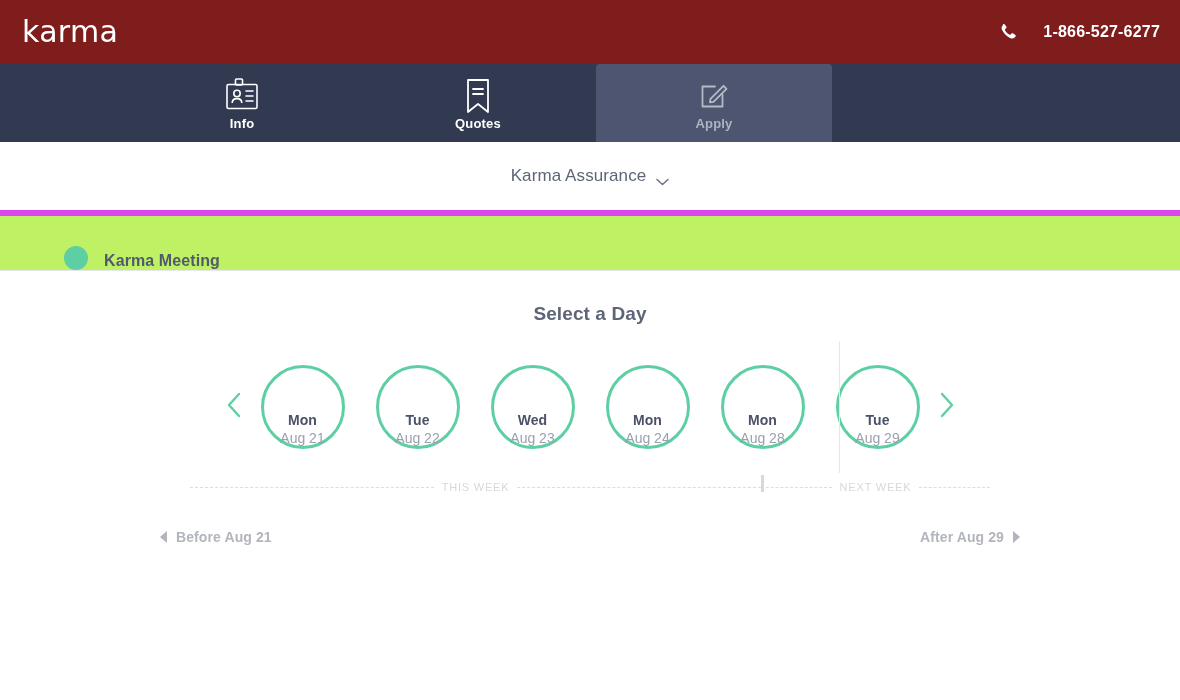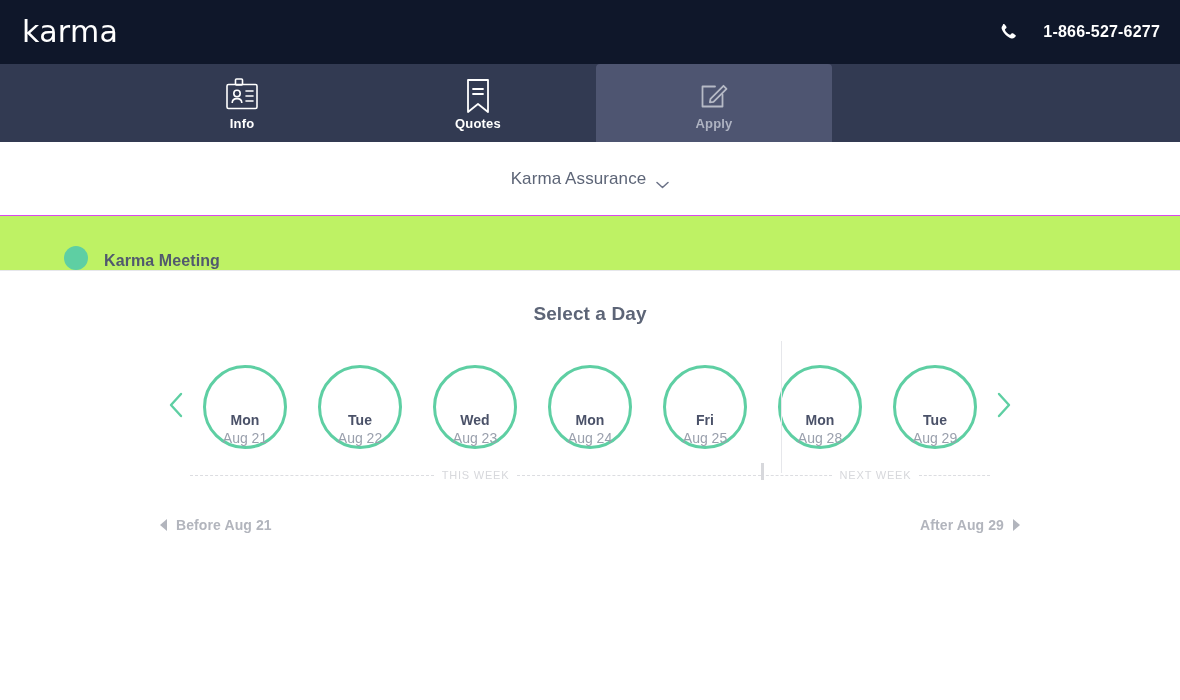--- a/index.html
+++ b/index.html
@@ -7,21 +7,21 @@
     width: 1180px; height: 700px;
     background: #ffffff;
     font-family: "Liberation Sans", sans-serif;
     overflow: hidden;
   }
 
   
   .topbar {
     position: relative;
     height: 64px;
-    background: #0f172a;
+    background: #7f1d1d;
     display: flex;
     align-items: center;
     justify-content: space-between;
     padding: 0 20px 0 22px;
     text-align: right;
   }
   .logo {
     color: #ffffff;
     font-size: 30px;
     font-weight: 400;
@@ -70,21 +70,21 @@
     letter-spacing: 0.2px;
   }
   .nav-tab.active .nav-label { color: #aeb3c2; }
 
   
   .product-bar {
     height: 74px;
     display: flex;
     align-items: center;
     justify-content: center;
-    border-bottom: 1px solid #d946ef;
+    border-bottom: 6px solid #d946ef;
     background: #fff;
   }
   .product-select {
     display: flex;
     align-items: center;
     gap: 10px;
     cursor: pointer;
   }
   .product-name {
     font-size: 17px;
@@ -174,21 +174,21 @@
     position: absolute;
     top: -24px;
     bottom: -24px;
     left: 588px;
     width: 1px;
     background: #e6e7eb;
   }
 
   
   .week-legend {
-    margin: 8px auto 0;
+    margin: 20px auto 0;
     width: 800px;
     position: relative;
     display: flex;
     align-items: center;
   }
   .week-seg {
     display: flex;
     align-items: center;
     flex: 1;
   }
@@ -341,24 +341,20 @@
       </div>
       <div class="day-circle">
         <span class="day-dow">Wed</span>
         <span class="day-date">Aug 23</span>
       </div>
       <div class="day-circle">
         <span class="day-dow">Mon</span>
         <span class="day-date">Aug 24</span>
       </div>
       <div class="day-circle">
-        <span class="day-dow">Fri</span>
-        <span class="day-date">Aug 25</span>
-      </div>
-      <div class="day-circle">
         <span class="day-dow">Mon</span>
         <span class="day-date">Aug 28</span>
       </div>
       <div class="day-circle">
         <span class="day-dow">Tue</span>
         <span class="day-date">Aug 29</span>
       </div>
     </div>
 
     <div class="arrow-btn">

